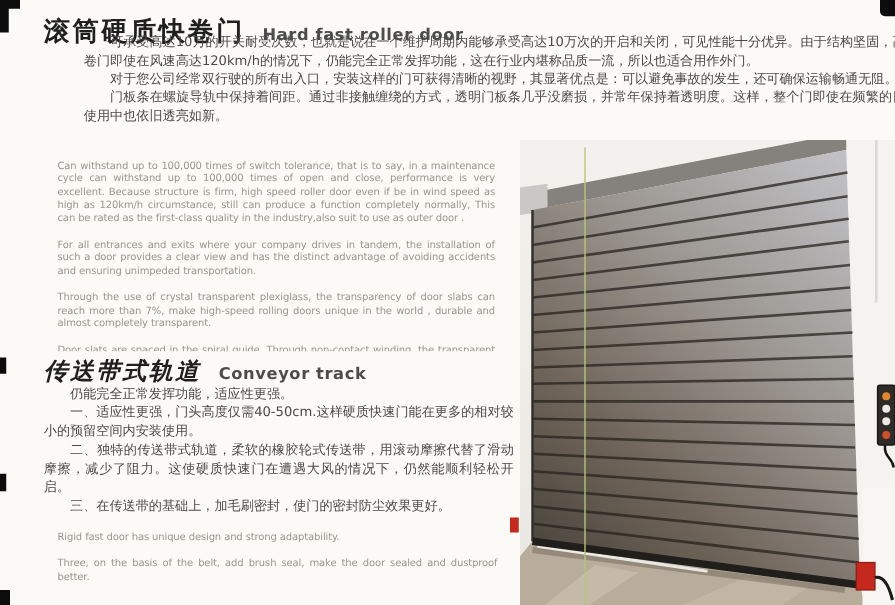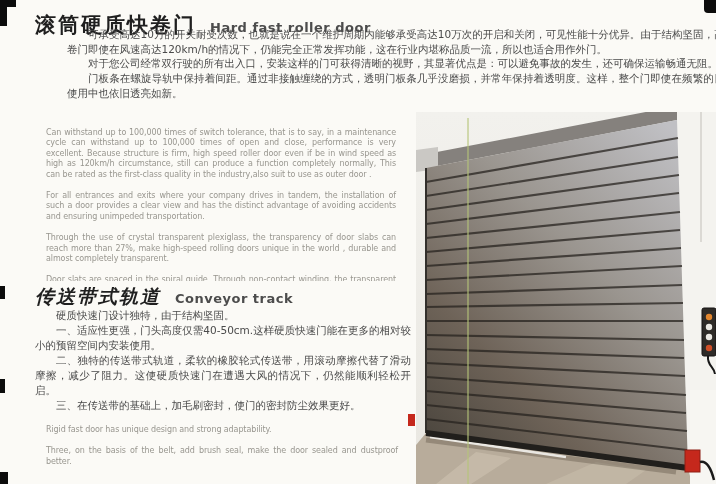--- a/index.html
+++ b/index.html
@@ -56,30 +56,30 @@
 
   <div class="cnblock" id="cn1">
     <p>可承受高达10万的开关耐受次数，也就是说在一个维护周期内能够承受高达10万次的开启和关闭，可见性能十分优异。由于结构坚固，高速卷门即使在风速高达120km/h的情况下，仍能完全正常发挥功能，这在行业内堪称品质一流，所以也适合用作外门。</p>
     <p>对于您公司经常双行驶的所有出入口，安装这样的门可获得清晰的视野，其显著优点是：可以避免事故的发生，还可确保运输畅通无阻。</p>
     <p>门板条在螺旋导轨中保持着间距。通过非接触缠绕的方式，透明门板条几乎没磨损，并常年保持着透明度。这样，整个门即使在频繁的日常使用中也依旧透亮如新。</p>
   </div>
 
   <div class="enblock" id="en1">
     <p>Can withstand up to 100,000 times of switch tolerance, that is to say, in a maintenance cycle can withstand up to 100,000 times of open and close, performance is very excellent. Because structure is firm, high speed roller door even if be in wind speed as high as 120km/h circumstance, still can produce a function completely normally, This can be rated as the first-class quality in the industry,also suit to use as outer door .</p>
     <p>For all entrances and exits where your company drives in tandem, the installation of such a door provides a clear view and has the distinct advantage of avoiding accidents and ensuring unimpeded transportation.</p>
-    <p>Through the use of crystal transparent plexiglass, the transparency of door slabs can reach more than 27%, make high-speed rolling doors unique in the world , durable and almost completely transparent.</p>
+    <p>Through the use of crystal transparent plexiglass, the transparency of door slabs can reach more than 7%, make high-speed rolling doors unique in the world , durable and almost completely transparent.</p>
     <p>Door slats are spaced in the spiral guide. Through non-contact winding, the transparent door strip has little wear and is always transparent. In this way, the whole door even in frequent daily use is still as bright as new.</p>
   </div>
 
   <h2 class="heading" id="h2">
     <span class="cn">传送带式轨道</span><span class="en">Conveyor track</span>
   </h2>
 
   <div class="cnblock" id="cn2">
-    <p>硬质快速门设计独特，由于结构坚固。</p>
+    <p>仍能完全正常发挥功能，适应性更强。</p>
     <p>一、适应性更强，门头高度仅需40-50cm.这样硬质快速门能在更多的相对较小的预留空间内安装使用。</p>
     <p>二、独特的传送带式轨道，柔软的橡胶轮式传送带，用滚动摩擦代替了滑动摩擦，减少了阻力。这使硬质快速门在遭遇大风的情况下，仍然能顺利轻松开启。</p>
     <p>三、在传送带的基础上，加毛刷密封，使门的密封防尘效果更好。</p>
   </div>
 
   <div class="enblock" id="en2">
     <p>Rigid fast door has unique design and strong adaptability.</p>
     <p>Three, on the basis of the belt, add brush seal, make the door sealed and dustproof better.</p>
   </div>
 

